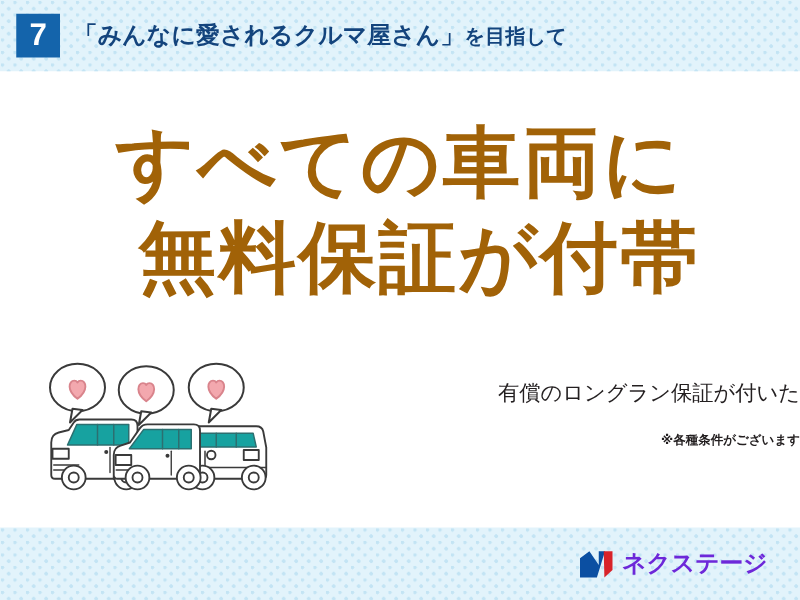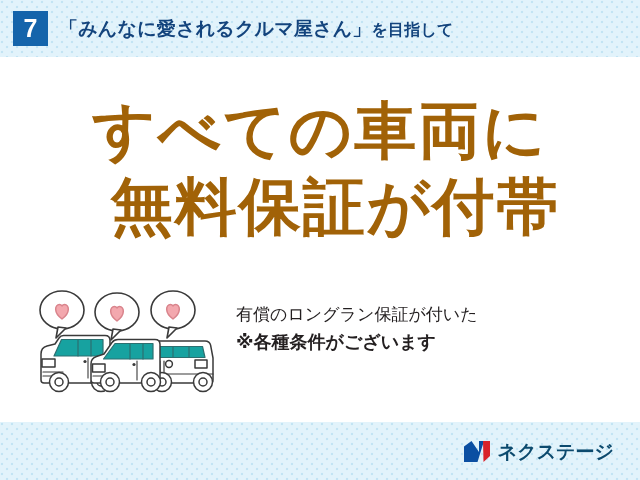--- a/index.html
+++ b/index.html
@@ -114,50 +114,51 @@
   }
   .art-col {
     width: 236px;
     flex: 0 0 auto;
     padding-left: 33px;
     box-sizing: border-box;
   }
   .text-col {
     flex: 1 1 auto;
     padding-top: 14px;
+    text-align: right;
   }
   .note-line {
     color: #231f20;
     font-size: 17px;
     line-height: 1.52;
     white-space: nowrap;
     font-weight: normal;
   }
   .note-line.small {
-    font-size: 18px;
-    font-weight: bold;
-    margin-top: 1px;
+    font-size: 10px;
+    font-weight: bold;
+    margin-top: 17px;
   }
 
   
   .footer-logo {
     position: absolute;
     right: 26px;
     top: 440px;
     display: flex;
     align-items: center;
     gap: 7px;
   }
   .logo-mark {
     width: 28px;
     height: 23px;
     flex: 0 0 auto;
   }
   .logo-text {
-    color: #0c4a6e;
+    color: #6d28d9;
     font-size: 19px;
     font-weight: bold;
     letter-spacing: 0px;
     line-height: 1;
     white-space: nowrap;
   }
 </style>
 </head>
 <body>
 

